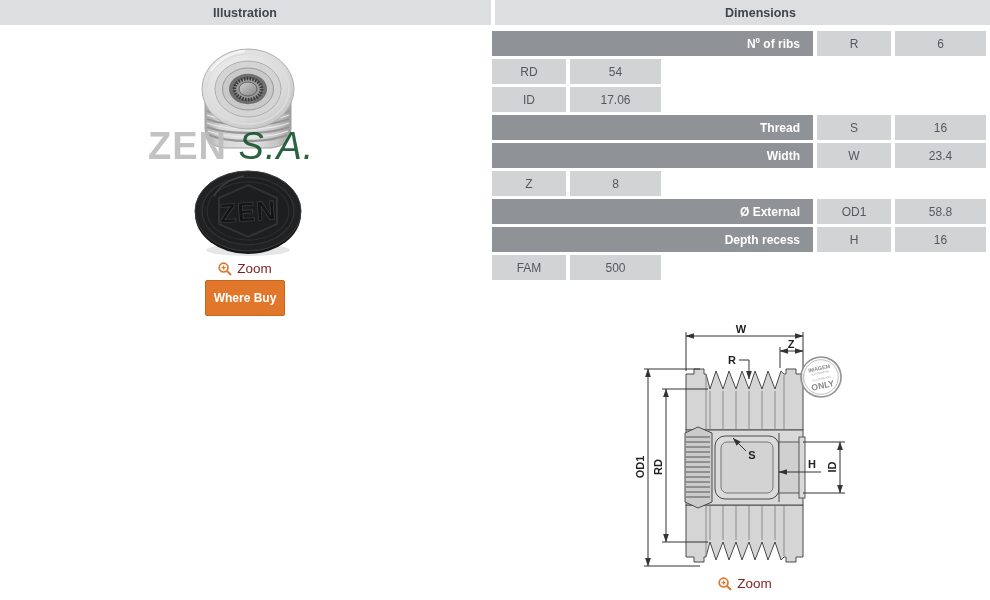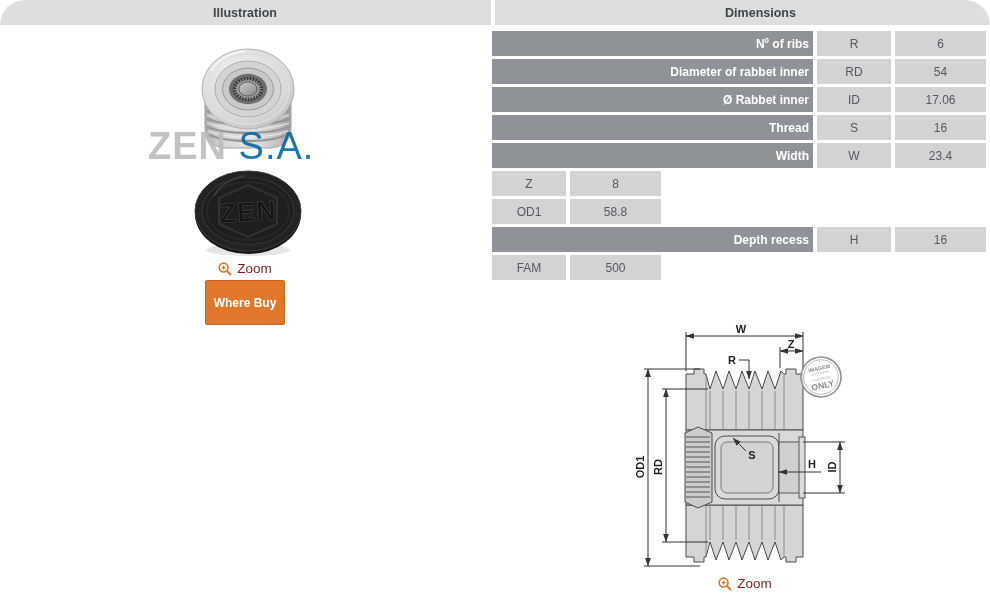--- a/index.html
+++ b/index.html
@@ -1,49 +1,49 @@
 <!DOCTYPE html>
 <html><head>
 <meta charset="utf-8">
 <style>
   * { box-sizing: border-box; margin: 0; padding: 0; }
   html,body { background:#fff; }
   body { font-family: "Liberation Sans", sans-serif; }
-  #page { position:relative; width:990px; height:600px; background:#fff; overflow:hidden;border-radius:25px; }
+  #page { position:relative; width:990px; height:600px; background:#fff; overflow:hidden; }
 
   
   .hdr { position:absolute; left:0; top:0; width:990px; height:25px; background:#dcdee0; }
   .hdr-cell { position:absolute; top:0; height:25px; display:flex; align-items:center; justify-content:center;
               font-size:12.5px; font-weight:bold; color:#3f464c; }
   .hdr-left  { left:0;   width:490px; }
   .hdr-right { left:513px; width:495px; }
   .hdr-divider { position:absolute; left:491px; top:0; width:4px; height:25px; background:#fff; }
 
   
   .left-col { position:absolute; left:0; top:25px; width:490px; height:575px; }
   .photo-pulley { position:absolute; left:183px; top:2px; }
   .photo-cap    { position:absolute; left:192px; top:143px; }
   .watermark { position:absolute; left:148px; top:100px; font-size:38px; font-weight:bold;
                color:#bcbcbc; letter-spacing:1px; white-space:nowrap; opacity:.9; }
-  .watermark .wm-suffix { font-weight:normal; color:#0369a1; }
+  .watermark .wm-suffix { font-weight:normal; color:#14532d;font-style:italic; }
   .zoom-link { position:absolute; left:0; width:100%; display:flex; align-items:center;
                justify-content:center; gap:5px; cursor:pointer; }
   .zoom-link-1 { top:236px; }
   .zoom-text { font-size:13.5px; color:#7f1d1d; }
-  .wherebuy { position:absolute; left:205px; top:255px; width:80px; height:45px;
+  .wherebuy { position:absolute; left:205px; top:255px; width:80px; height:36px;
               background:#e0772b; border:1px solid #c8641d; border-radius:2px;
               color:#fff; font-size:12px; font-weight:bold; display:flex; align-items:center;
               justify-content:center; cursor:pointer; }
 
   
   .dim-table { position:absolute; left:492px; top:31px; width:494px; display:flex;
                flex-direction:column; gap:3px; }
   .dim-row { display:flex; gap:4px; height:25px; }
   .dim-label { width:321px; background:#8f9296; color:#fff; font-size:12px; font-weight:bold;
-               display:flex; align-items:center; justify-content:flex-end; padding-right:4px; }
+               display:flex; align-items:center; justify-content:flex-end; padding-right:13px; }
   .dim-sym   { width:74px;  background:#d2d3d5; color:#55585c; font-size:12px;
                display:flex; align-items:center; justify-content:center; }
   .dim-val   { width:91px;  background:#d2d3d5; color:#55585c; font-size:12px;
                display:flex; align-items:center; justify-content:center; }
 
   
   .tech-drawing { position:absolute; left:615px; top:325px; }
   .zoom-link-2 { position:absolute; left:615px; top:576px; width:260px; display:flex;
                  align-items:center; justify-content:center; gap:5px; cursor:pointer; }
   svg text { font-family:"Liberation Sans", sans-serif; }
@@ -138,44 +138,43 @@
     </div>
   </div>
 
   <div class="dim-table">
     <div class="dim-row">
       <div class="dim-label">Nº of ribs</div>
       <div class="dim-sym">R</div>
       <div class="dim-val">6</div>
     </div>
     <div class="dim-row">
-      <div class="dim-label">Diameter of rabbet inner</div>
       <div class="dim-sym">RD</div>
       <div class="dim-val">54</div>
     </div>
     <div class="dim-row">
-      <div class="dim-label">Ø Rabbet inner</div>
       <div class="dim-sym">ID</div>
       <div class="dim-val">17.06</div>
     </div>
     <div class="dim-row">
       <div class="dim-label">Thread</div>
       <div class="dim-sym">S</div>
       <div class="dim-val">16</div>
     </div>
     <div class="dim-row">
       <div class="dim-label">Width</div>
       <div class="dim-sym">W</div>
       <div class="dim-val">23.4</div>
     </div>
     <div class="dim-row">
       <div class="dim-sym">Z</div>
       <div class="dim-val">8</div>
     </div>
     <div class="dim-row">
+      <div class="dim-label">Ø External</div>
       <div class="dim-sym">OD1</div>
       <div class="dim-val">58.8</div>
     </div>
     <div class="dim-row">
       <div class="dim-label">Depth recess</div>
       <div class="dim-sym">H</div>
       <div class="dim-val">16</div>
     </div>
     <div class="dim-row">
       <div class="dim-sym">FAM</div>

